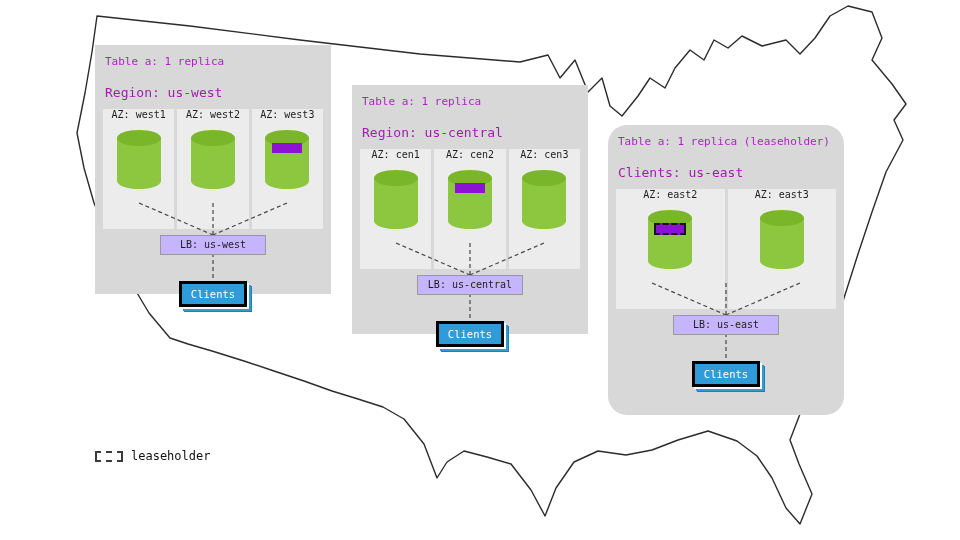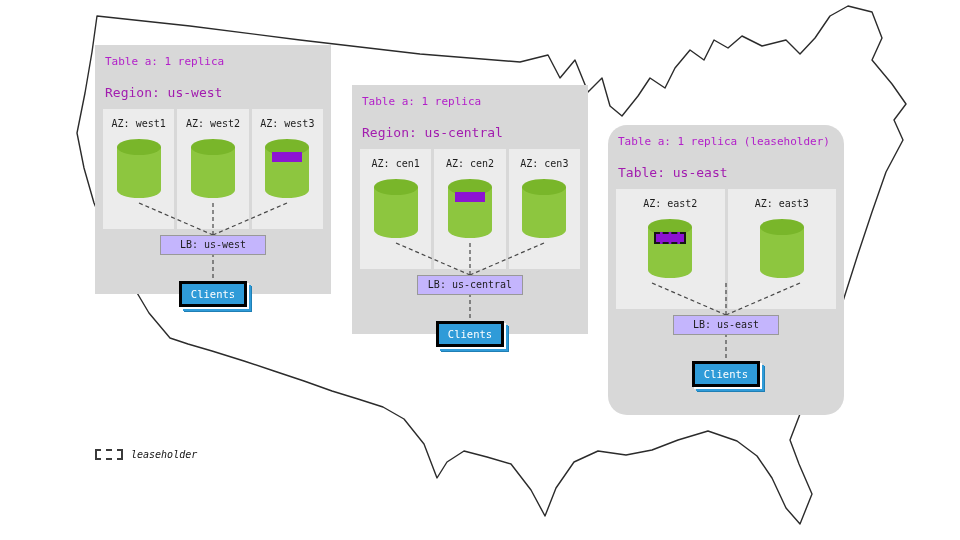--- a/index.html
+++ b/index.html
@@ -18,21 +18,21 @@
   .table-label{
     position:absolute;left:10px;top:10px;
     font-size:11px;color:#b21fc9;white-space:nowrap;
   }
   .region-label{
     position:absolute;left:10px;top:40px;
     font-size:13px;color:#a21caf;white-space:nowrap;
   }
   .az-row{position:absolute;left:8px;top:64px;width:220px;display:flex;gap:3px;}
   .az-box{flex:1;background:#ececec;height:120px;text-align:center;}
-  .az-label{margin-top:9px;font-size:10px;color:#1d1d1d;white-space:nowrap;}
+  .az-label{font-size:10px;color:#1d1d1d;white-space:nowrap;}
   .cyl-wrap{position:relative;width:46px;margin:9px auto 0;}
   .cyl{display:block;}
   .marker{
     position:absolute;left:50%;top:14px;transform:translateX(-50%);
     width:30px;height:10px;background:#8c13d2;
   }
   .marker.lease{border:2px dashed #161616;width:28px;height:8px;}
 
   .connector{position:absolute;left:0;top:0;width:236px;height:290px;pointer-events:none;}
 
@@ -43,21 +43,21 @@
   }
   .clients-box{
     position:absolute;left:50%;transform:translateX(-50%);top:236px;
     width:62px;height:20px;background:#2f9bd8;border:3px solid #000000;
     color:#ffffff;font-size:10.5px;text-align:center;line-height:20px;
     box-shadow:2px 2px 0 0 #ffffff,4px 4px 0 0 #2f9bd8,5px 5px 0 0 #1f7fb5;
   }
 
   .legend{
     position:absolute;left:95px;top:449px;z-index:2;
-    display:flex;align-items:center;gap:8px;font-size:10px;color:#111;font-style:italic;
+    display:flex;align-items:center;gap:8px;font-size:12px;color:#111;
   }
   .legend-swatch{
     width:28px;height:11px;background:#ffffff;border:2px dashed #3a3a3a;
     box-sizing:border-box;
   }
 </style>
 </head>
 <body>
 
 <svg class="map-layer" viewBox="0 0 960 540" aria-hidden="true">
@@ -161,21 +161,21 @@
       <line x1="192" y1="158" x2="118" y2="190"></line>
       <line x1="118" y1="208" x2="118" y2="236"></line>
     </g>
   </svg>
   <div class="lb-box">LB: us-central</div>
   <div class="clients-box">Clients</div>
 </div>
 
 <div class="region-card card-east">
   <div class="table-label">Table a: 1 replica (leaseholder)</div>
-  <div class="region-label">Table: us-east</div>
+  <div class="region-label">Clients: us-east</div>
   <div class="az-row">
     <div class="az-box">
       <div class="az-label">AZ: east2</div>
       <div class="cyl-wrap">
         <svg class="cyl" width="46" height="62" viewBox="0 0 46 62">
             <ellipse cx="23" cy="52" rx="22" ry="8" fill="#8dc63f"></ellipse>
             <rect x="1" y="9" width="44" height="43" fill="#8dc63f"></rect>
             <ellipse cx="23" cy="9" rx="22" ry="8" fill="#79b62a"></ellipse>
           </svg>
         <div class="marker lease"></div>

